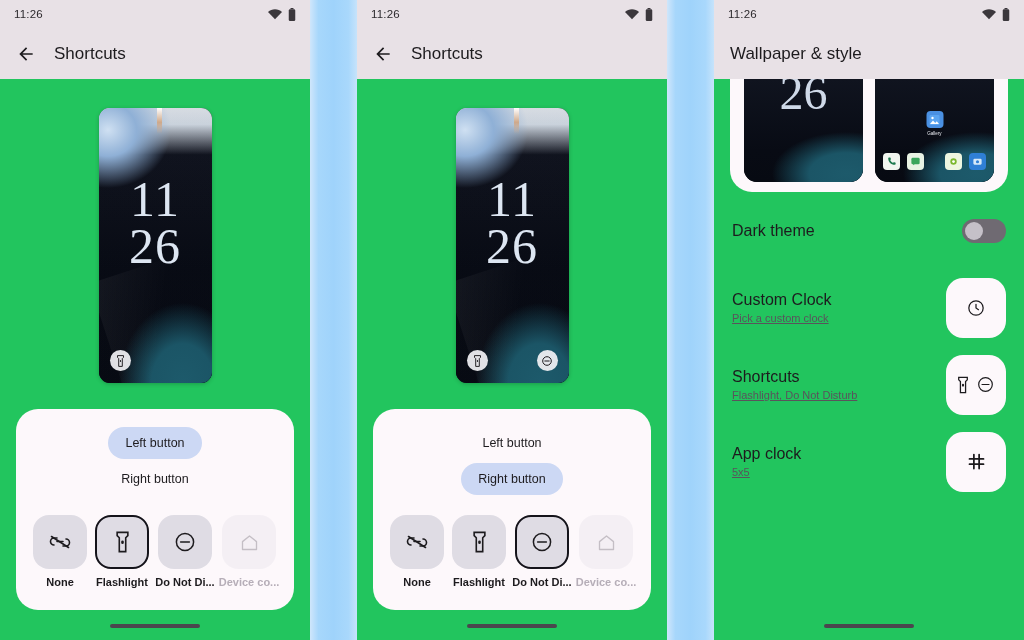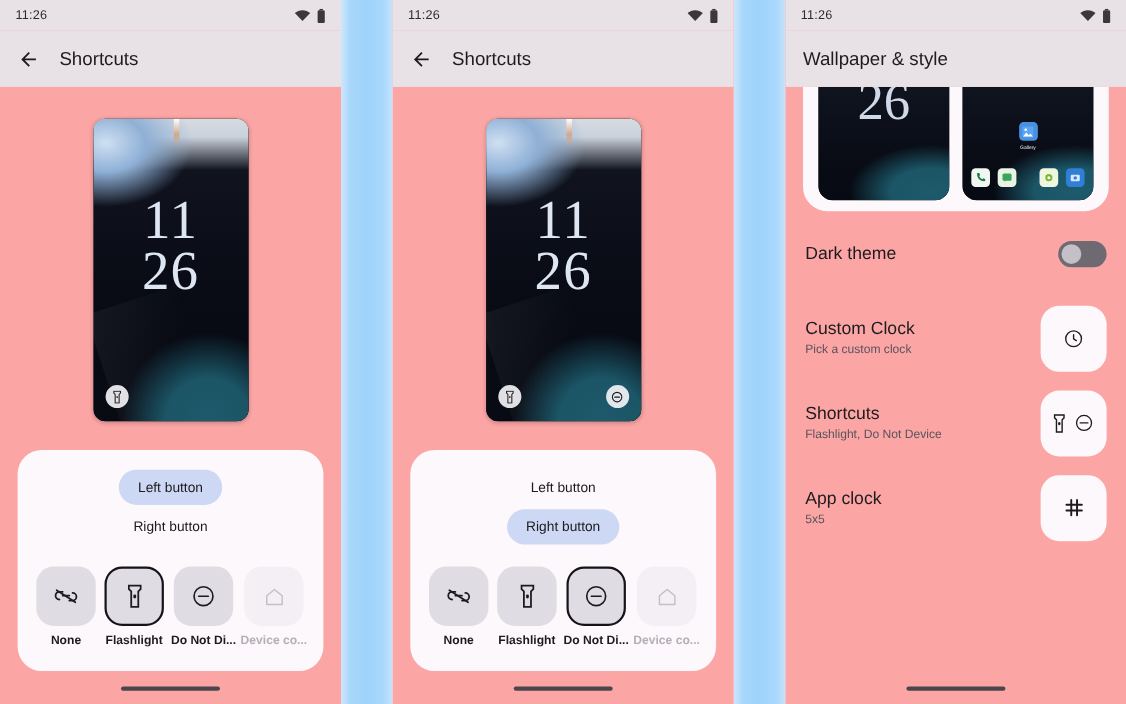--- a/index.html
+++ b/index.html
@@ -5,21 +5,21 @@
   * { box-sizing: border-box; margin: 0; padding: 0; }
   html, body {
     width: 1024px; height: 640px;
     font-family: "Liberation Sans", sans-serif;
     background: #f6eff4;
     overflow: hidden;
   }
   .stage { position: relative; width: 1024px; height: 640px; display: flex; }
 
   
-  .panel { position: relative; height: 640px; background: #fca5a5; overflow: hidden; flex: none; }
+  .panel { position: relative; height: 640px; background: #22c55e; overflow: hidden; flex: none; }
   #panel-1 { width: 310px; }
   #panel-2 { width: 310px; }
   #panel-3 { width: 310px; }
 
   .divider { width: 47px; height: 640px; flex: none;
     background: linear-gradient(90deg,#cfe6fb 0%,#a7d7fb 18%,#9fd3fb 50%,#a9d8fc 82%,#c6e3fb 100%); }
 
   
   .statusbar { height: 28px; background: #e8e1e6; display: flex; align-items: center;
                justify-content: space-between; padding: 0 14px; }
@@ -28,21 +28,21 @@
 
   
   .appbar { height: 51px; background: #e8e1e6; display: flex; align-items: center; padding: 0 16px; gap: 18px; }
   .appbar-title { font-size: 17px; color: #1d1b1e; }
   .appbar.noback { padding-left: 16px; }
   .back-arrow { width: 20px; height: 20px; flex: none; }
 
   
   .preview-wrap { display: flex; justify-content: center; padding-top: 29px; }
   .phone-preview {
-    position: relative; width: 141px; height: 275px; border-radius: 11px;
+    position: relative; width: 113px; height: 275px; border-radius: 11px;
     overflow: hidden; background: #0a0e18;
     box-shadow: 0 1px 4px rgba(0,0,0,.22);
   }
   .wp-sky { position: absolute; inset: 0;
     background:
       radial-gradient(120% 62% at 74% 100%, #1d5a6b 0%, #1b5566 23%, rgba(12,26,38,0) 47%),
       radial-gradient(90% 34% at 8% 8%, #cfe0f2 0%, #8fb0d6 28%, rgba(10,14,24,.1) 62%),
       linear-gradient(180deg,#eef3f9 0%,#dfe8f2 6%,#11141f 17%,#080b14 58%,#070a12 100%);
   }
   .wp-notchstreak { position: absolute; left: 52%; top: 0; width: 5px; height: 26px;
@@ -93,21 +93,21 @@
   .hs-label { font-size: 4.5px; color: #e8eaf0; }
   .hs-dock { position: absolute; left: 8px; right: 8px; bottom: 12px; display: flex; justify-content: space-between; }
   .hs-dock-group { display: flex; gap: 7px; }
   .change-wp { display: flex; align-items: center; justify-content: center; gap: 9px; padding: 15px 0 12px 0; }
   .change-wp-label { font-size: 11.5px; letter-spacing: .7px; color: #2c3650; font-weight: 600; }
 
   .settings-list { padding: 0 18px; }
   .srow { display: flex; align-items: center; justify-content: space-between; height: 77px; }
   .srow-text { display: flex; flex-direction: column; gap: 3px; }
   .srow-title { font-size: 16px; color: #1d1b1e; }
-  .srow-sub { font-size: 11px; color: #59545c; }
+  .srow-sub { font-size: 11px; color: #59545c; text-decoration: underline; }
   .srow-tile { width: 60px; height: 60px; border-radius: 17px; background: #fdf8fb;
     display: flex; align-items: center; justify-content: center; gap: 7px; }
   .toggle { width: 44px; height: 24px; border-radius: 12px; background: #6f6a72; position: relative; }
   .toggle .knob { position: absolute; left: 3px; top: 3px; width: 18px; height: 18px;
     border-radius: 50%; background: #c5c0c8; }
 
   
   .navbar { position: absolute; left: 0; right: 0; bottom: 0; height: 28px;
     display: flex; align-items: center; justify-content: center; }
   .nav-pill { width: 90px; height: 4px; border-radius: 2px; background: #4b464e; }
@@ -389,21 +389,21 @@
           <svg width="20" height="20" viewBox="0 0 24 24">
               <circle cx="12" cy="12" r="8.6" fill="none" stroke="#1d1b1e" stroke-width="1.5"></circle>
               <path d="M12 7.5V12l3 2" fill="none" stroke="#1d1b1e" stroke-width="1.5" stroke-linecap="round"></path>
             </svg>
         </div>
       </div>
 
       <div class="srow">
         <div class="srow-text">
           <span class="srow-title">Shortcuts</span>
-          <span class="srow-sub">Flashlight, Do Not Device</span>
+          <span class="srow-sub">Flashlight, Do Not Disturb</span>
         </div>
         <div class="srow-tile">
           <svg width="12" height="18" viewBox="0 0 14 20">
               <path d="M2 1h10v3l-2 2v13H4V6L2 4z" fill="none" stroke="#1d1b1e" stroke-width="1.5"></path>
               <rect x="5.8" y="8.5" width="2.4" height="3.4" rx="1.2" fill="#1d1b1e"></rect>
             </svg>
           <svg width="19" height="19" viewBox="0 0 24 24">
               <circle cx="12" cy="12" r="8.6" fill="none" stroke="#1d1b1e" stroke-width="1.5"></circle>
               <path d="M7.6 12h8.8" stroke="#1d1b1e" stroke-width="1.5" stroke-linecap="round"></path>
             </svg>

